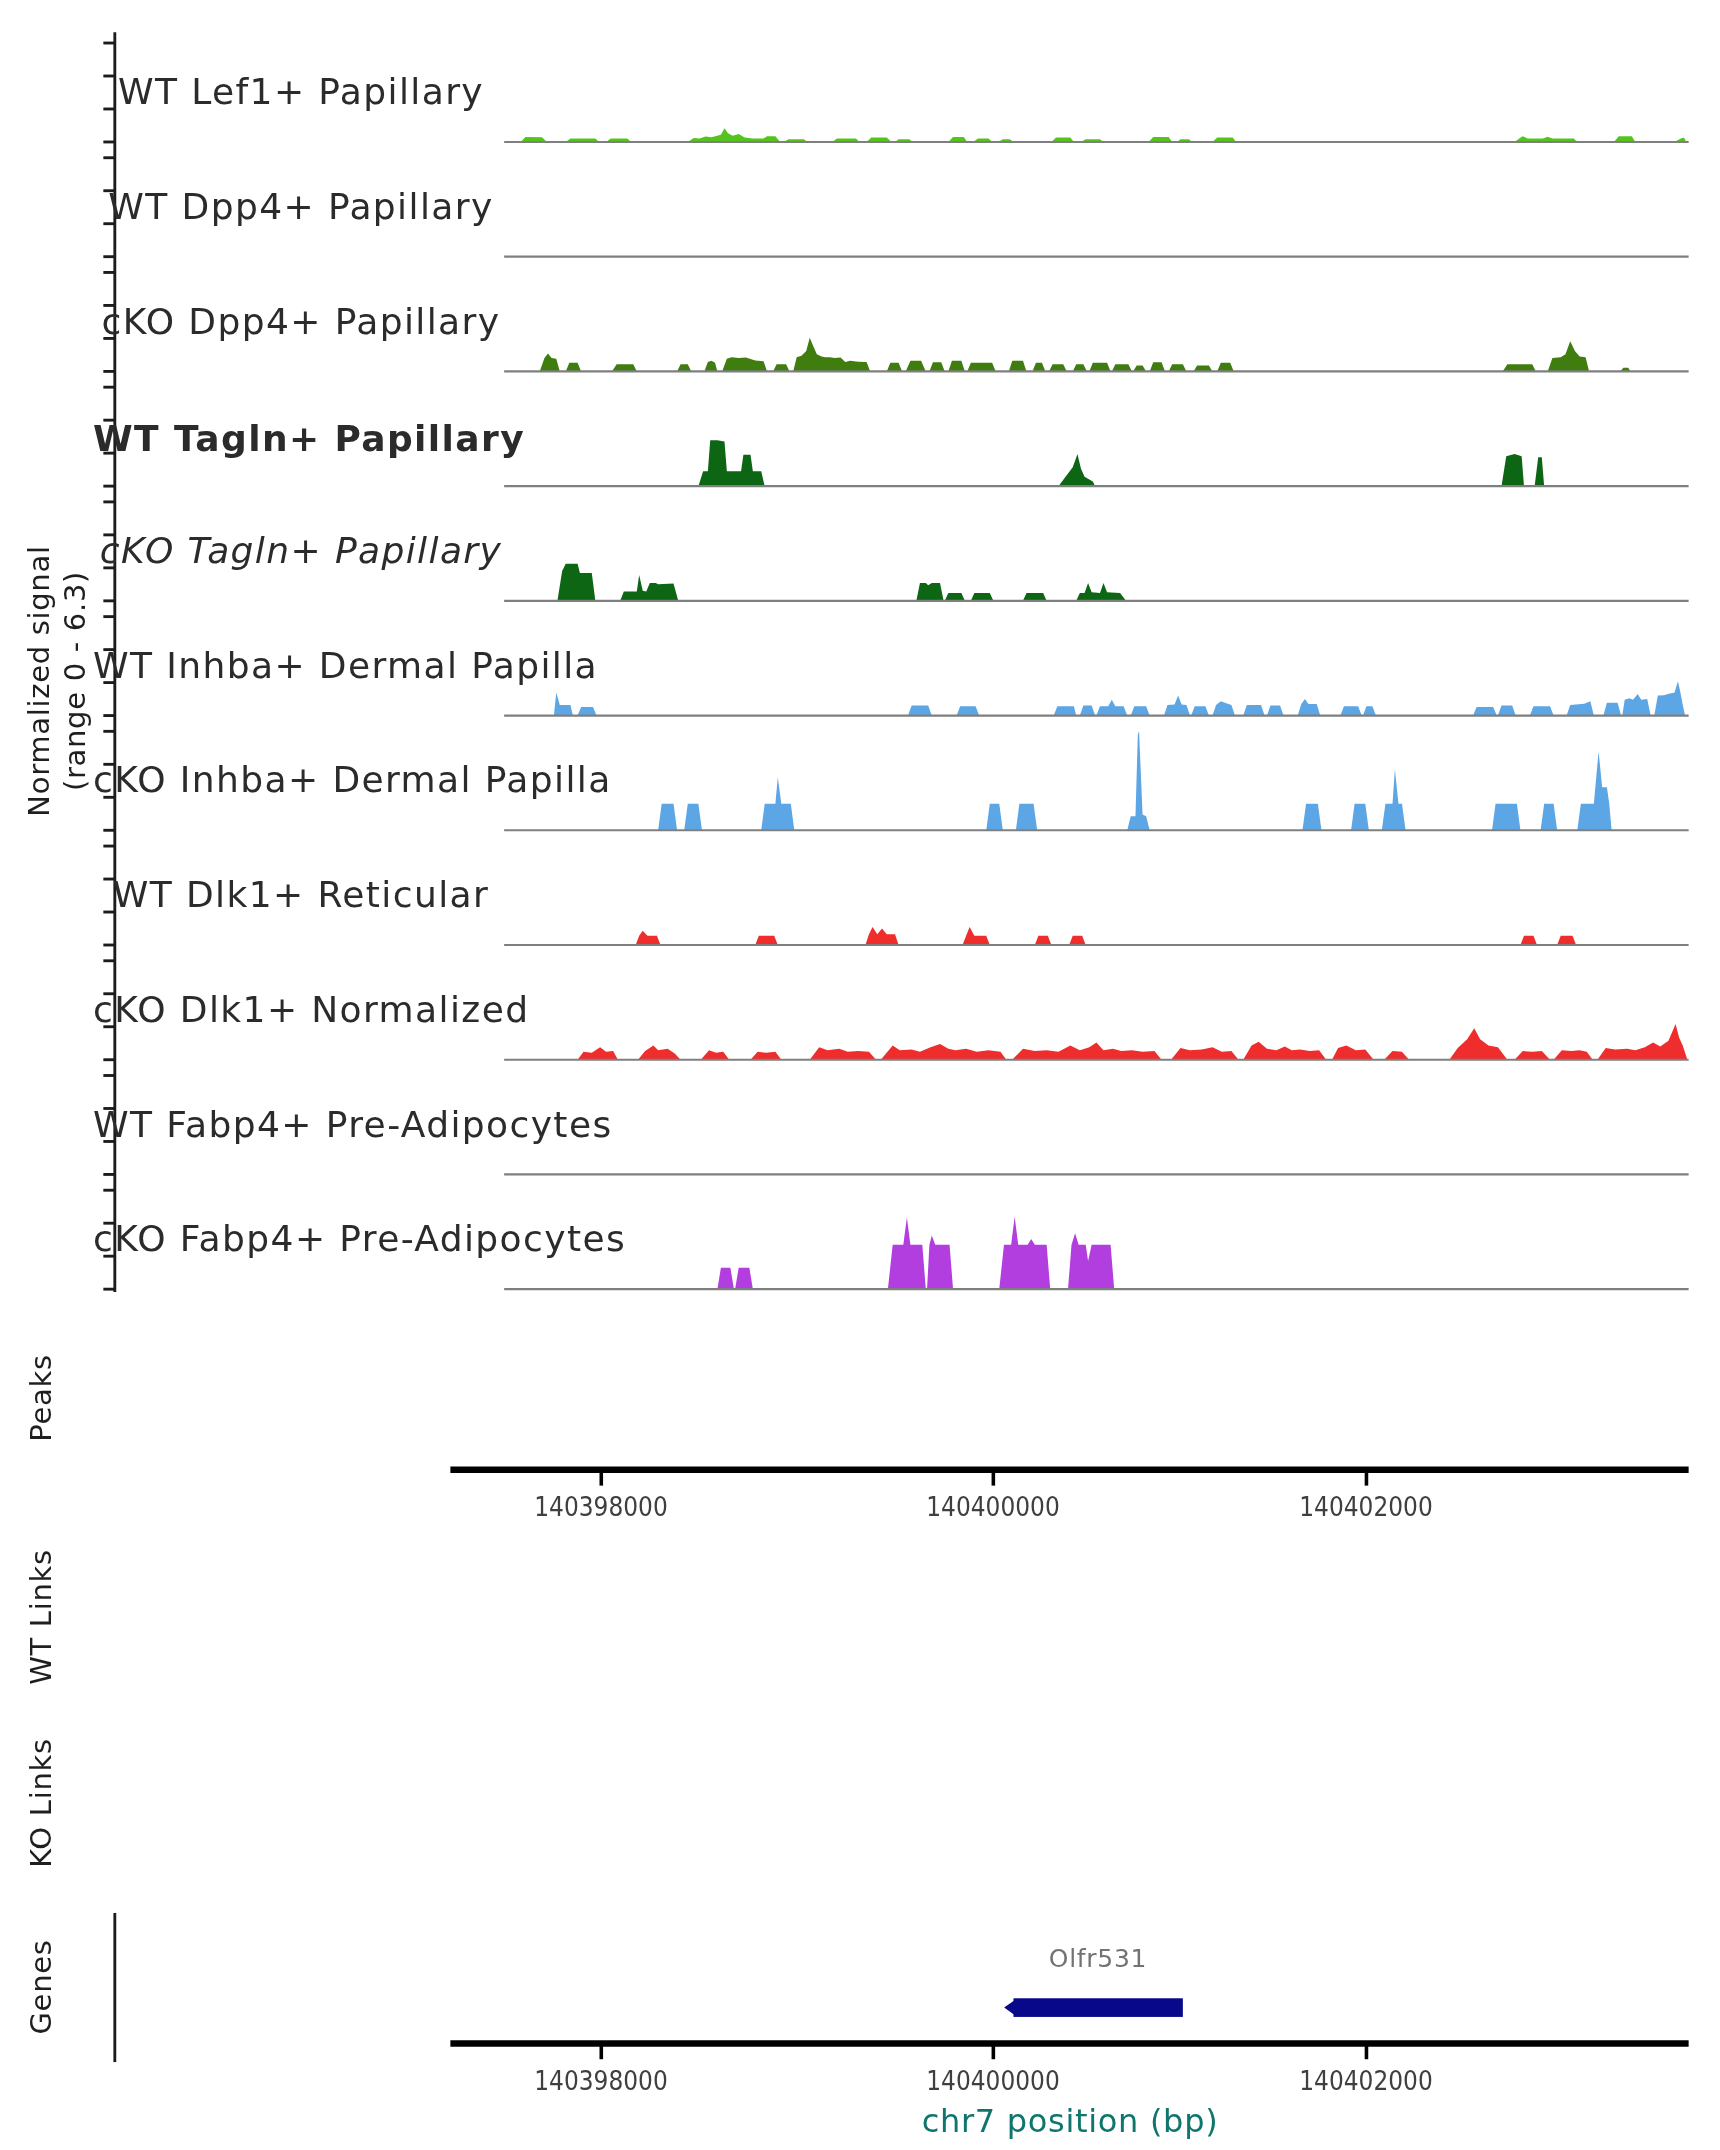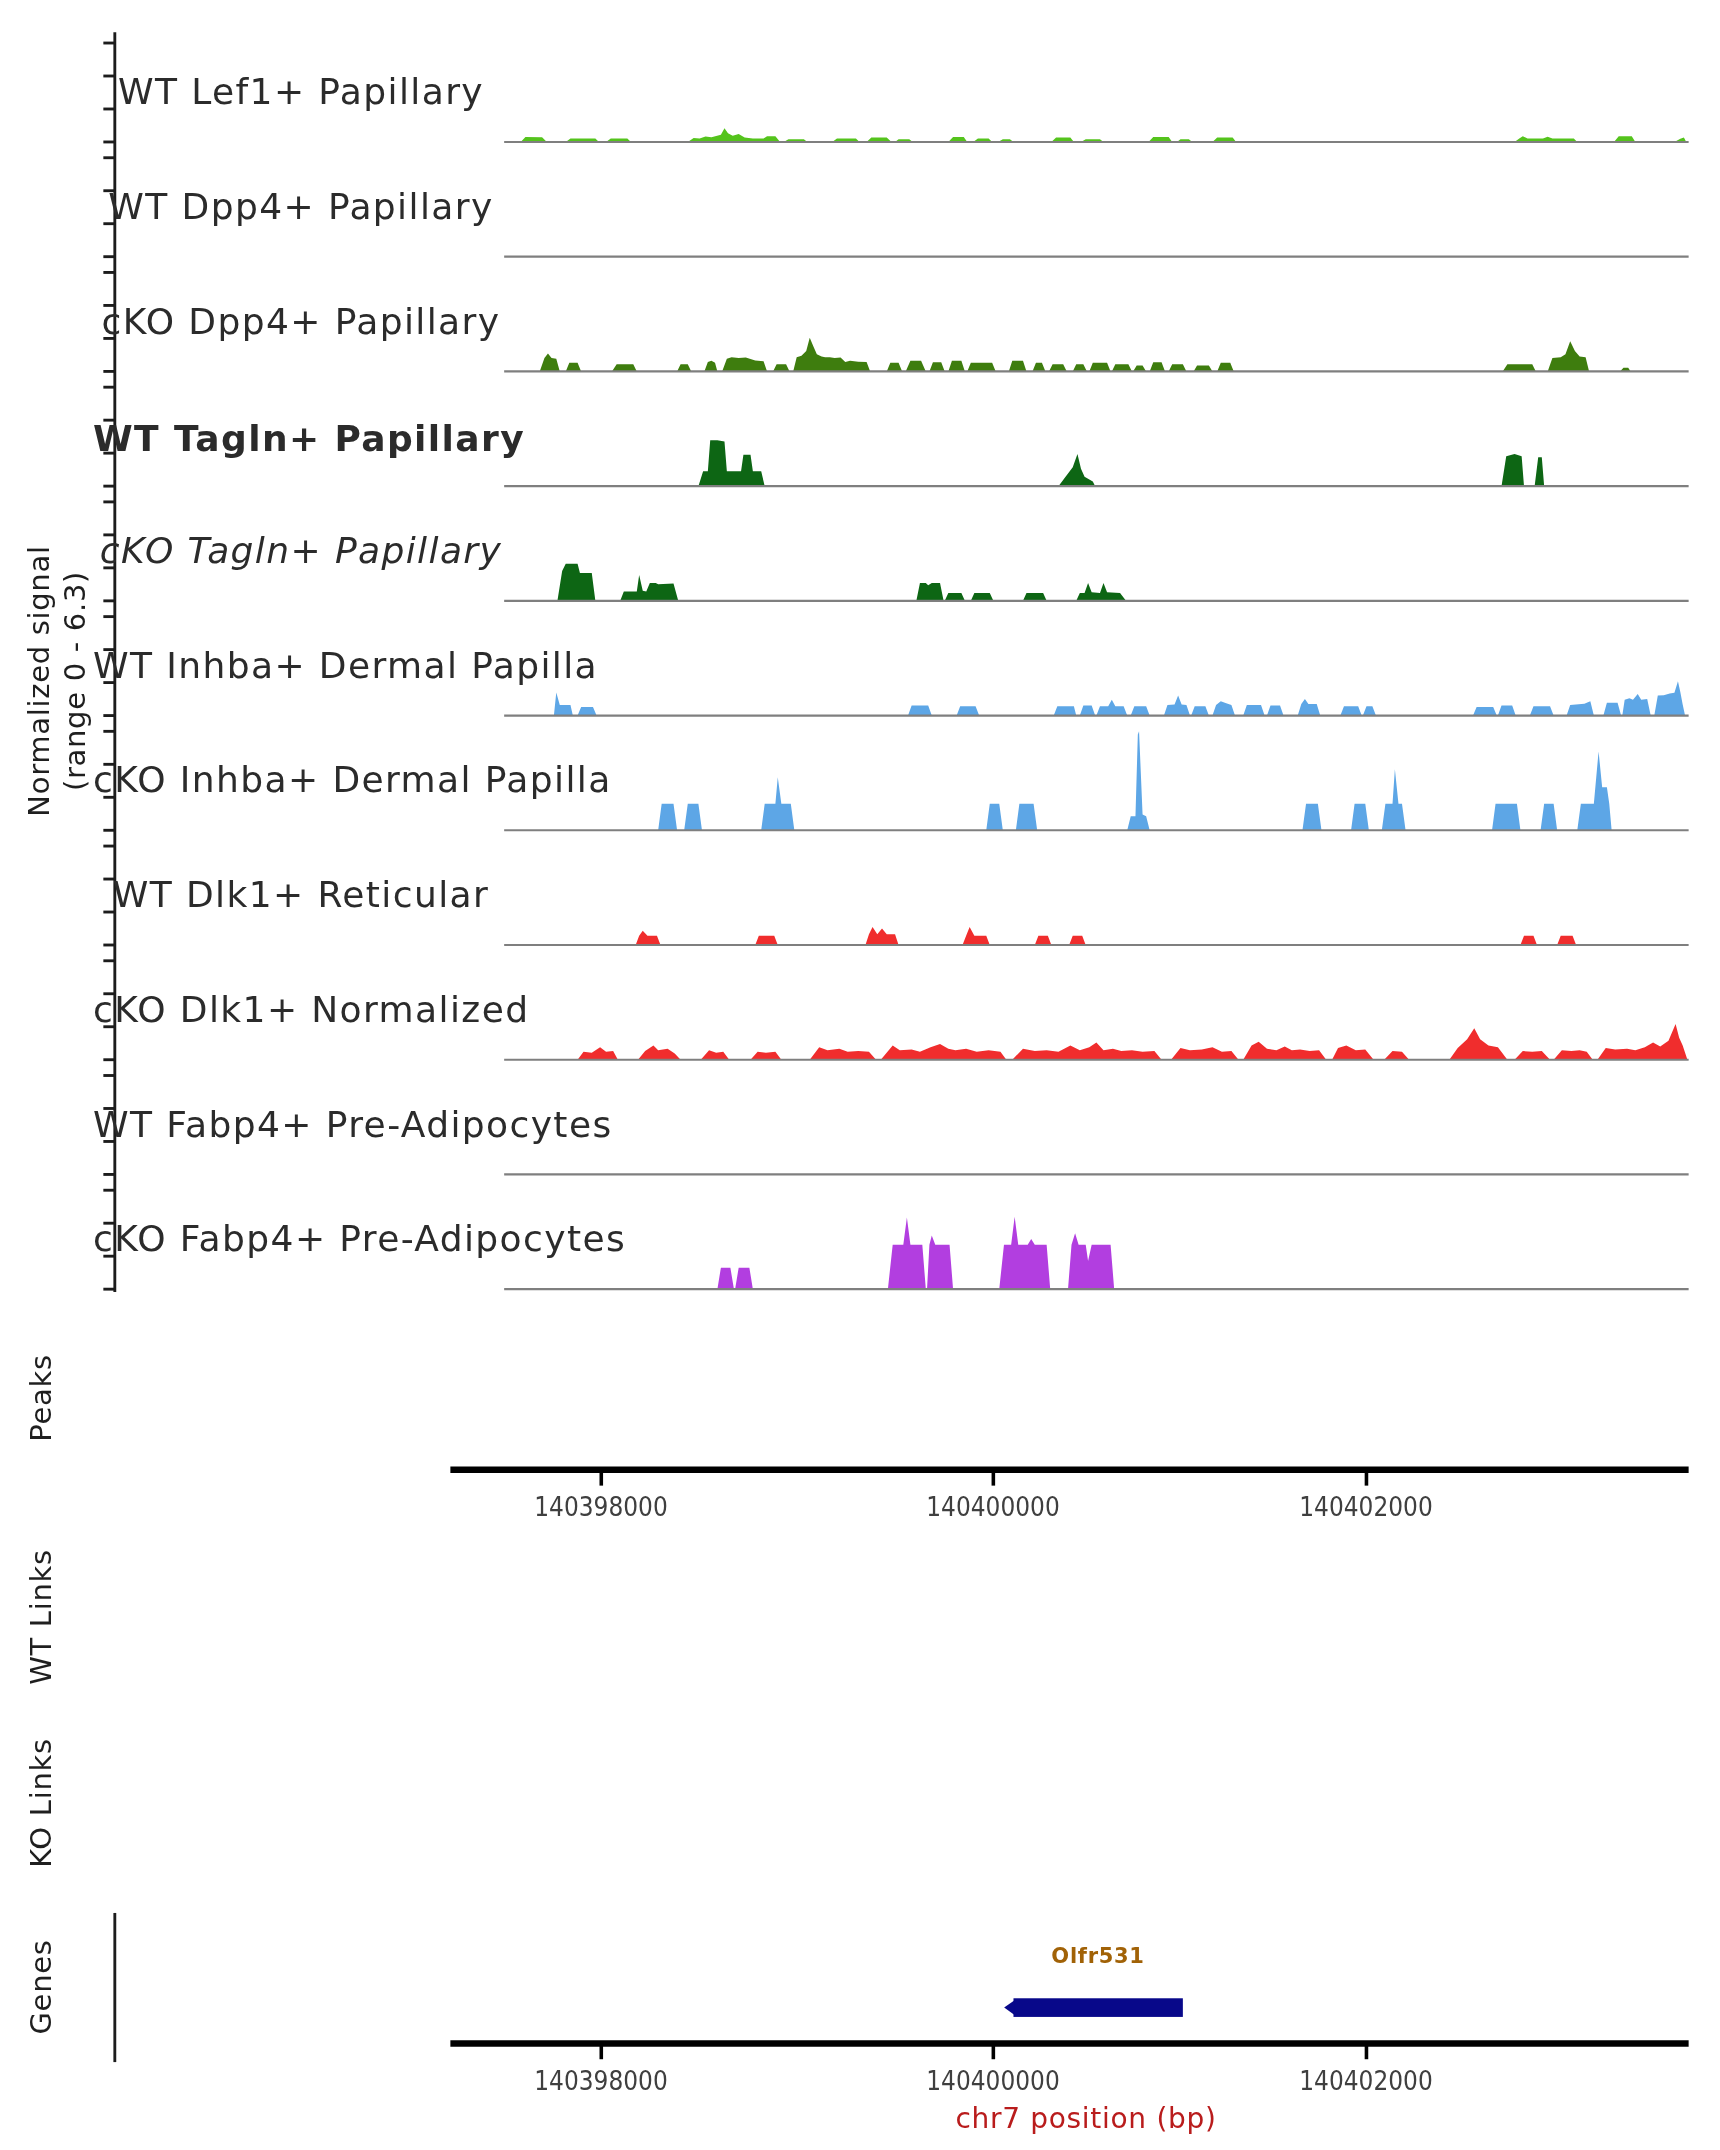--- a/index.html
+++ b/index.html
@@ -9,23 +9,23 @@
   .track-label{position:absolute;left:93px;width:416px;text-align:center;
                font-size:36px;line-height:33px;letter-spacing:1.4px;color:#2b2b2b;white-space:nowrap;}
   .rot-label{position:absolute;transform:translate(-50%,-50%) rotate(-90deg);
              transform-origin:center center;font-size:29px;letter-spacing:0.7px;
              color:#1f1f1f;white-space:nowrap;text-align:center;}
   .ylabel-wrap{position:absolute;left:57px;top:681px;transform:translate(-50%,-50%) rotate(-90deg);
                text-align:center;font-size:29px;line-height:36px;letter-spacing:0.7px;color:#1f1f1f;white-space:nowrap;}
   .tick-label{position:absolute;transform:translateX(-50%) scaleX(0.88);transform-origin:center top;
               font-size:26.5px;color:#3f3f3f;white-space:nowrap;letter-spacing:0px;}
   .xlabel{position:absolute;left:1070px;top:2102px;transform:translateX(-50%);
-          font-size:28px;color:#b91c1c;letter-spacing:0.7px;white-space:nowrap;margin-left:16px;}
+          font-size:32px;color:#0f766e;letter-spacing:0.7px;white-space:nowrap;}
   .gene-label{position:absolute;top:1944px;transform:translateX(-50%);
-              font-size:21px;color:#a16207;letter-spacing:0.7px;white-space:nowrap;font-weight:bold;}
+              font-size:25px;color:#737373;letter-spacing:0.7px;white-space:nowrap;}
 </style>
 </head>
 <body>
 
 <div class="page">
 
   <svg id="plot-svg" width="1721" height="2151" viewBox="0 0 2400 3000">
       <line x1="144" y1="198" x2="160" y2="198" stroke="#1c1c1c" stroke-width="4"></line>
       <line x1="144" y1="152" x2="160" y2="152" stroke="#1c1c1c" stroke-width="4"></line>
       <line x1="144" y1="106" x2="160" y2="106" stroke="#1c1c1c" stroke-width="4"></line>

